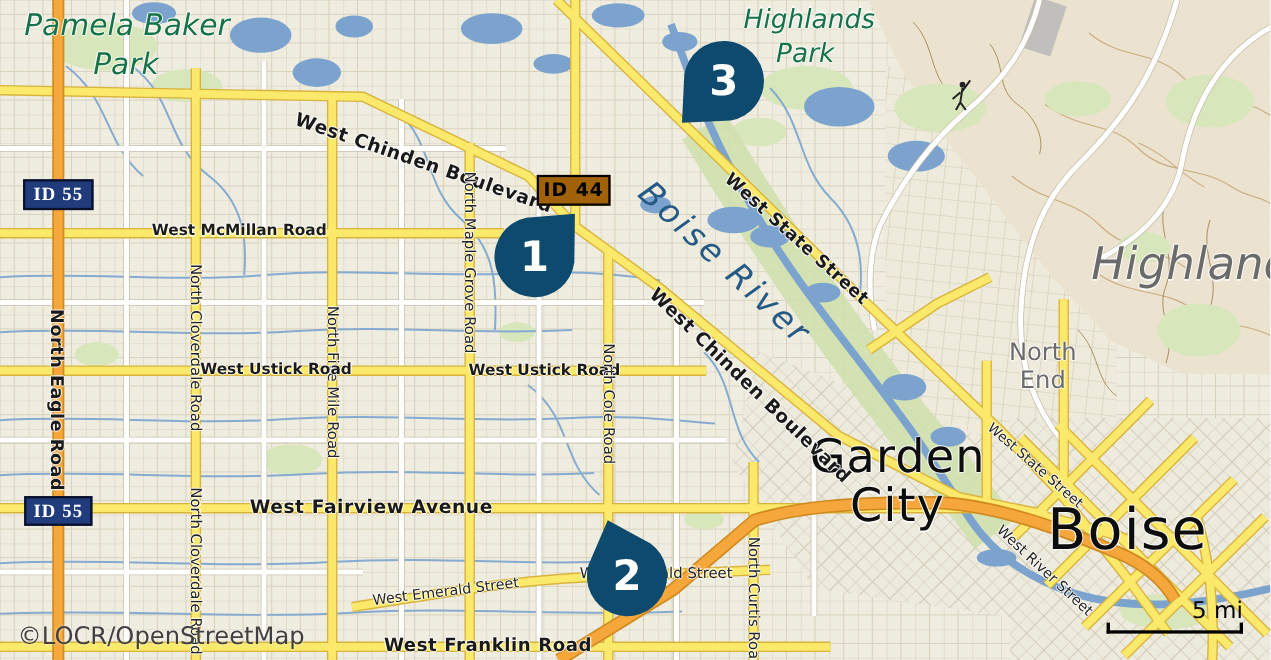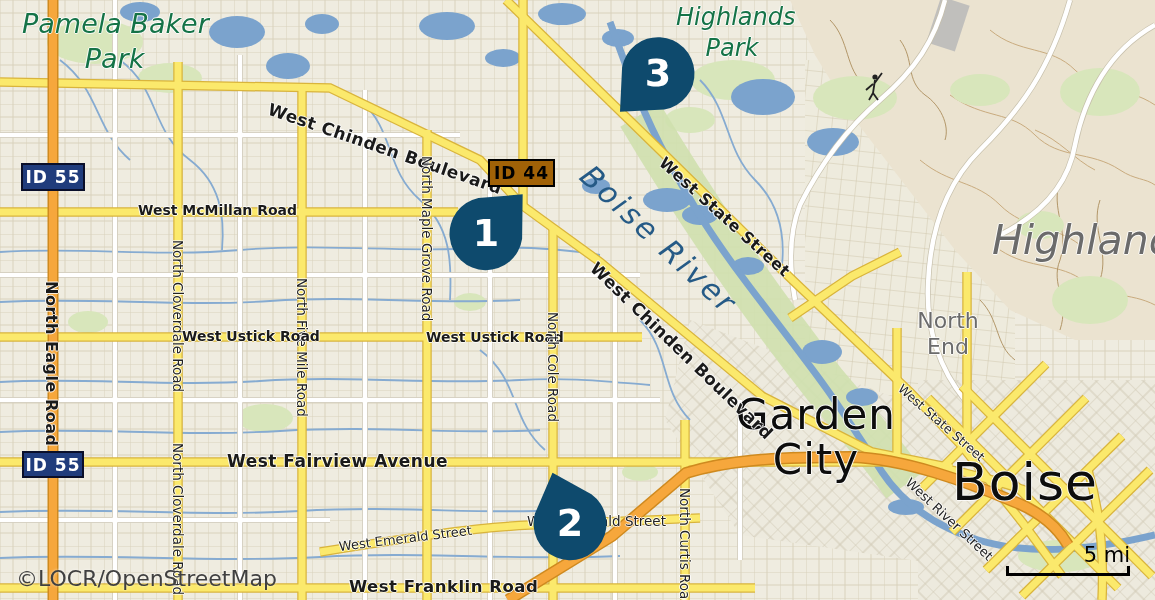--- a/index.html
+++ b/index.html
@@ -17,21 +17,21 @@
   .road-tiny{font-weight:normal;font-size:11px;color:#333;margin-top:48px;}
   .vert{transform:rotate(90deg);transform-origin:0 0;}
   .park-label{color:#157347;font-style:italic;text-align:center;line-height:1.3;}
   .river-label{color:#255a86;font-style:italic;font-size:30px;letter-spacing:3px;
     transform:rotate(43deg);transform-origin:0 0;text-shadow:none;}
   .city-xl{font-size:42px;color:#0d0d0d;line-height:1.08;text-align:center;letter-spacing:1px;margin-left:42px;}
   .city-xxl{font-size:52px;color:#0d0d0d;letter-spacing:1px;}
   .district{color:#6b6b6b;text-align:center;line-height:1.2;}
   .shield{position:absolute;display:flex;align-items:center;justify-content:center;
     font-weight:bold;font-size:17px;letter-spacing:1px;box-sizing:border-box;}
-  .shield-blue{background:#203c7c;color:#fff;border:2.5px solid #0a0f2a;}
+  .shield-blue{background:#203c7c;color:#fff;border:2.5px solid #0a0f2a;font-family:Liberation Serif, serif;}
   .shield-yellow{background:#a16207;color:#000;border:2.5px solid #000;margin-top:43px;}
   .marker{position:absolute;width:96px;height:96px;z-index:30;cursor:pointer;}
   .marker svg{position:absolute;left:0;top:0;width:96px;height:96px;transform-origin:50% 58%;}
   .marker .num{position:absolute;left:50%;top:58%;transform:translate(-50%,-52%);
     color:#fff;font-weight:bold;font-size:38px;line-height:1;}
   .scalebar-line{position:absolute;left:1006px;top:566px;width:124px;height:10px;
     border-left:3px solid #000;border-right:3px solid #000;border-bottom:3px solid #000;box-sizing:border-box;}
   .scalebar-label{position:absolute;left:1040px;top:543px;width:90px;text-align:right;
     font-size:21px;color:#000;}
   .copyright{position:absolute;left:16px;top:566px;font-size:22px;color:#404040;

